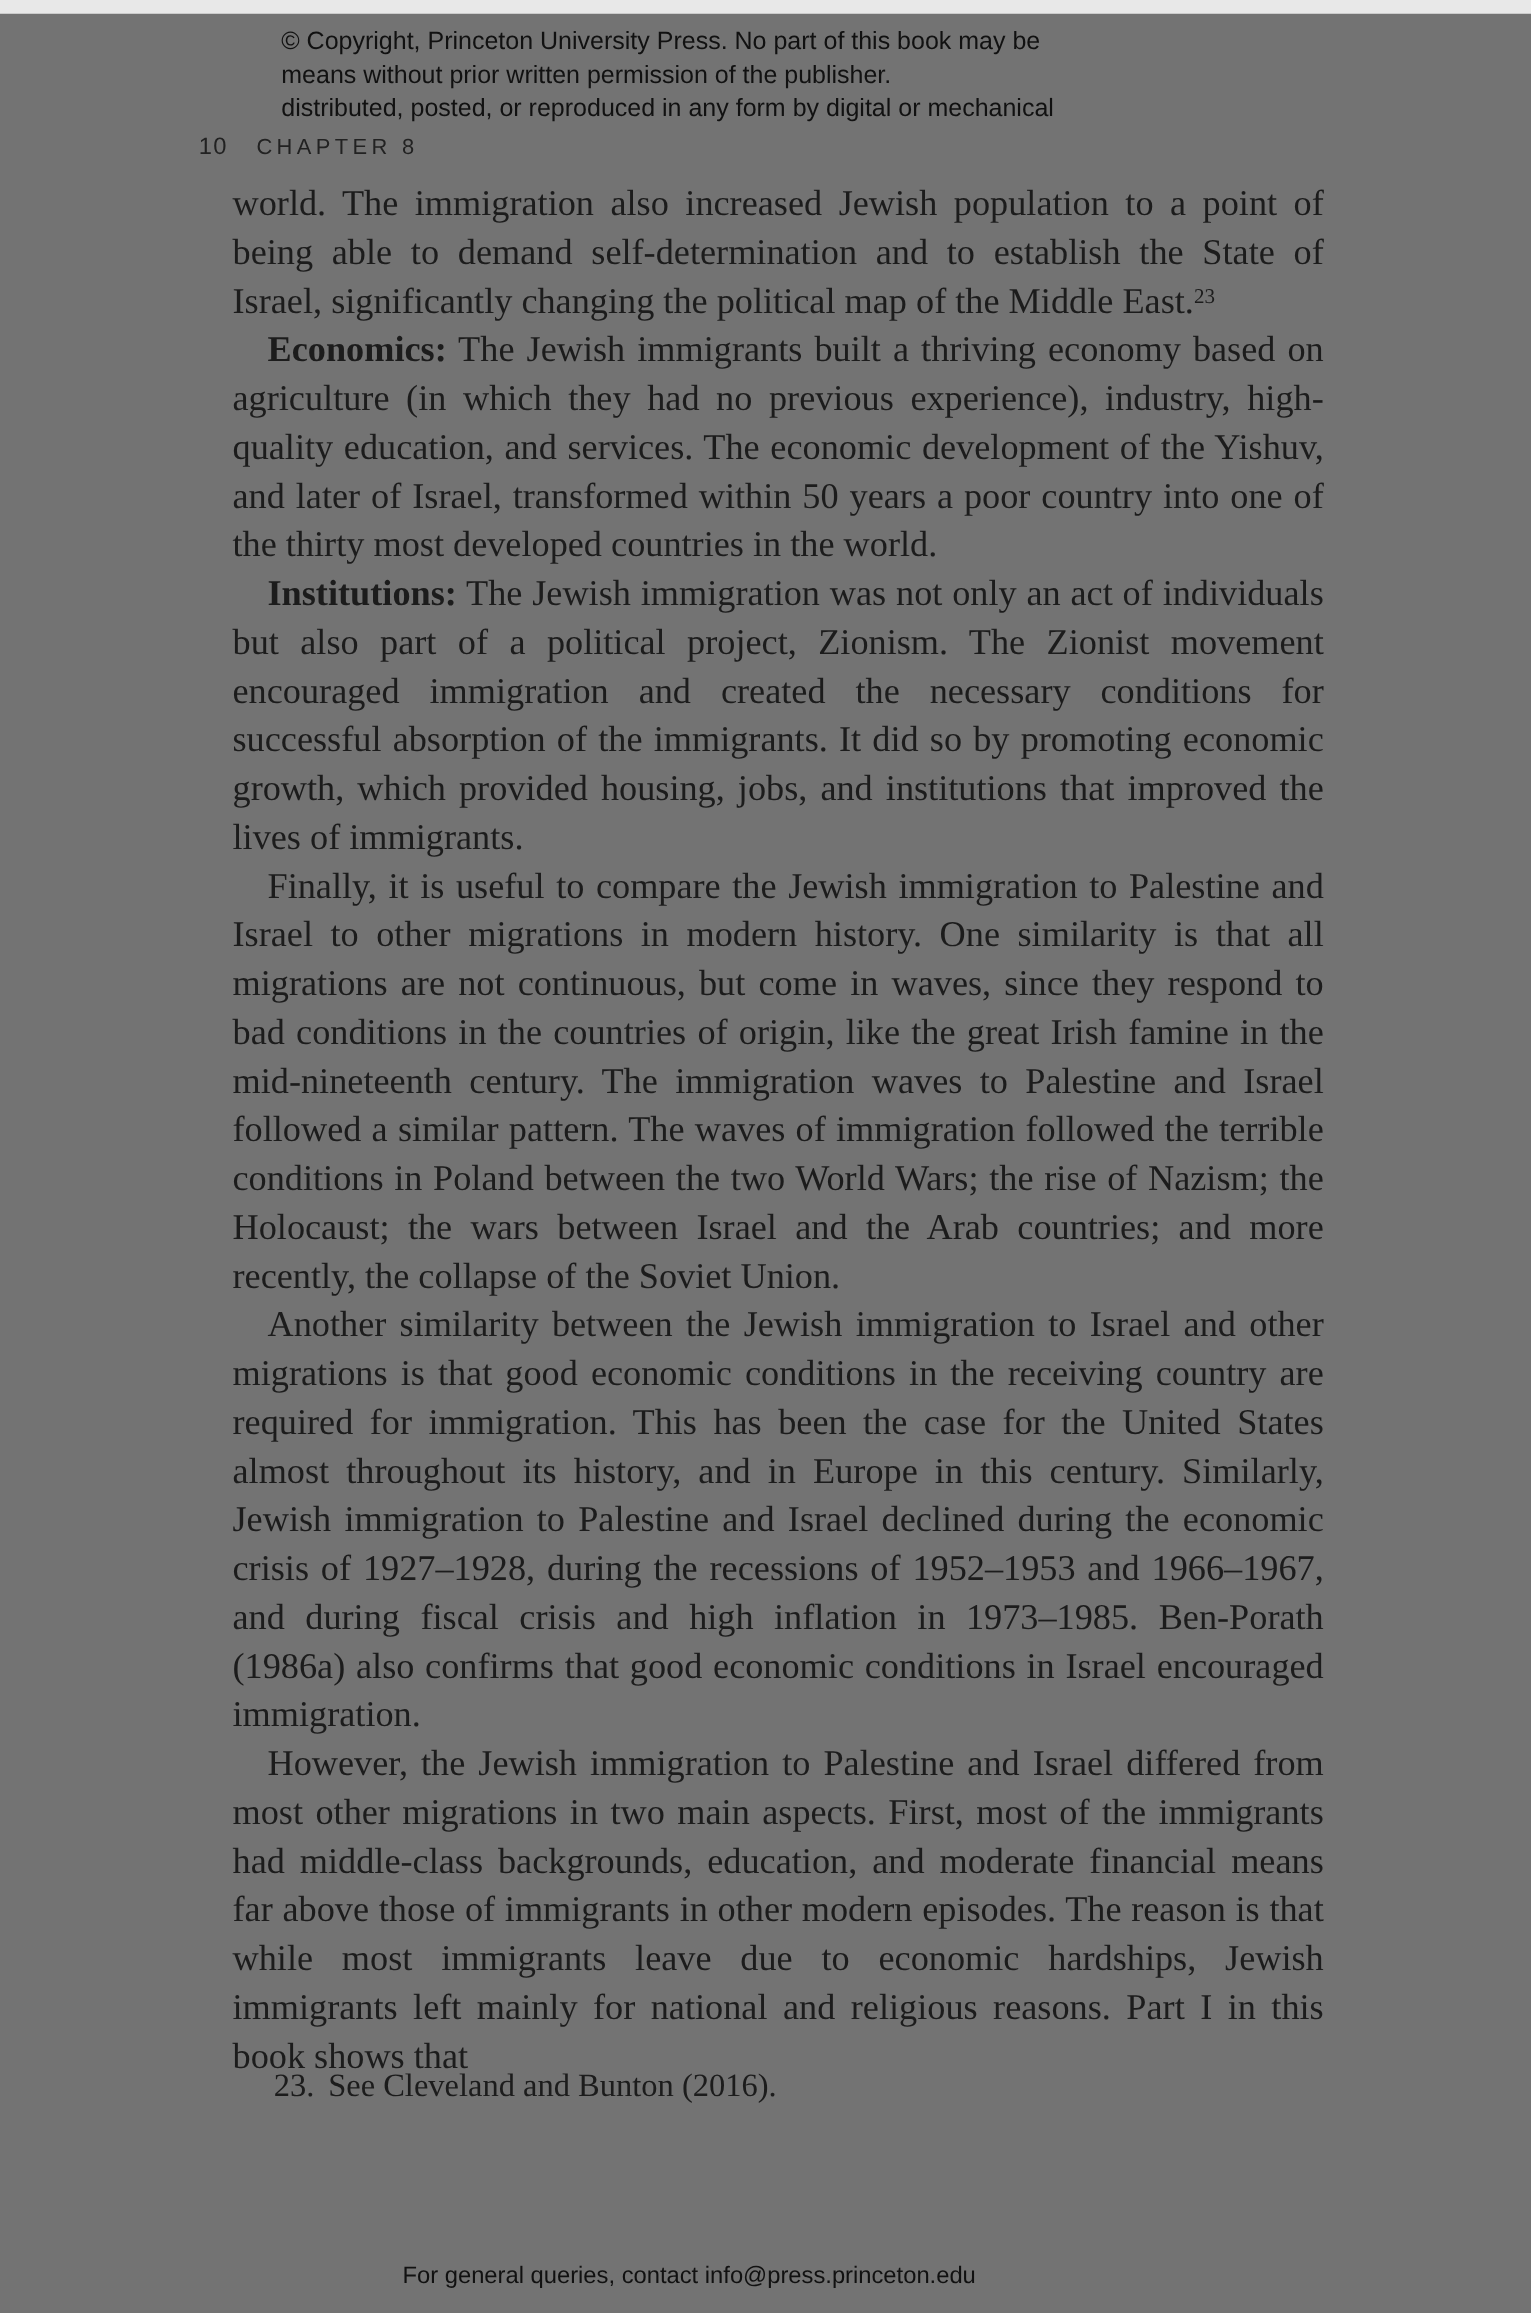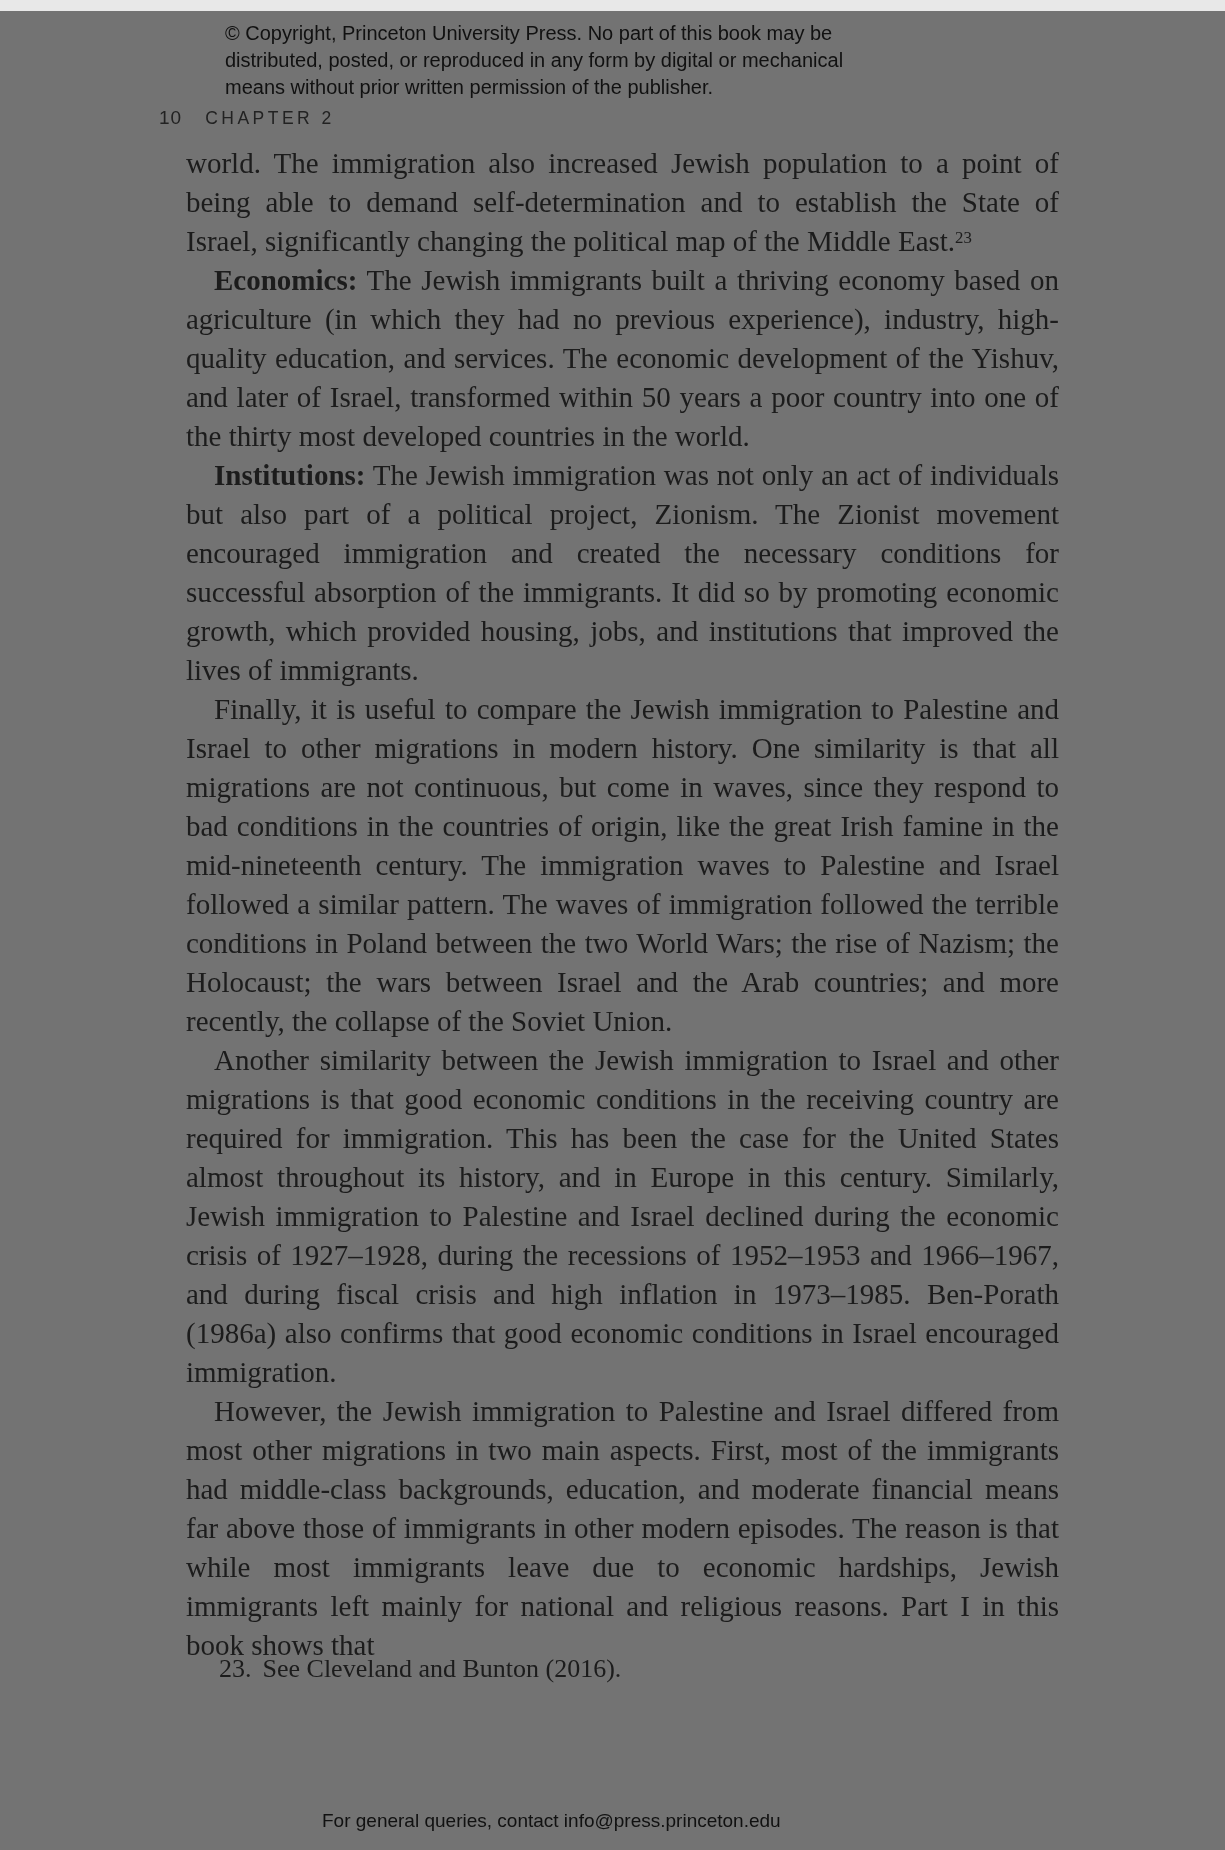--- a/index.html
+++ b/index.html
@@ -94,26 +94,26 @@
     white-space: nowrap;
   }
 </style>
 </head>
 <body>
 
 <div class="page">
 
   <div class="copyright">
     <div>© Copyright, Princeton University Press. No part of this book may be</div>
+    <div>means without prior written permission of the publisher.</div>
     <div>distributed, posted, or reproduced in any form by digital or mechanical</div>
-    <div>means without prior written permission of the publisher.</div>
   </div>
 
   <div class="running-head">
-    <span class="folio">10</span><span class="chapter">CHAPTER 2</span>
+    <span class="folio">10</span><span class="chapter">CHAPTER 8</span>
   </div>
 
   <div class="body-text">
     <p><span>world. The immigration also increased Jewish population to a point of being able to demand self-determination and to establish the State of Israel, significantly changing the political map of the Middle East.</span><sup class="fn-ref">23</sup></p>
     <p class="indent"><span class="lead-in">Economics:</span><span> The Jewish immigrants built a thriving economy based on agriculture (in which they had no previous experience), industry, high-quality education, and services. The economic development of the Yishuv, and later of Israel, transformed within 50 years a poor country into one of the thirty most developed countries in the world.</span></p>
     <p class="indent"><span class="lead-in">Institutions:</span><span> The Jewish immigration was not only an act of individuals but also part of a political project, Zionism. The Zionist movement encouraged immigration and created the necessary conditions for successful absorption of the immigrants. It did so by promoting economic growth, which provided housing, jobs, and institutions that improved the lives of immigrants.</span></p>
     <p class="indent"><span>Finally, it is useful to compare the Jewish immigration to Palestine and Israel to other migrations in modern history. One similarity is that all migrations are not continuous, but come in waves, since they respond to bad conditions in the countries of origin, like the great Irish famine in the mid-nineteenth century. The immigration waves to Palestine and Israel followed a similar pattern. The waves of immigration followed the terrible conditions in Poland between the two World Wars; the rise of Nazism; the Holocaust; the wars between Israel and the Arab countries; and more recently, the collapse of the Soviet Union.</span></p>
     <p class="indent"><span>Another similarity between the Jewish immigration to Israel and other migrations is that good economic conditions in the receiving country are required for immigration. This has been the case for the United States almost throughout its history, and in Europe in this century. Similarly, Jewish immigration to Palestine and Israel declined during the economic crisis of 1927–1928, during the recessions of 1952–1953 and 1966–1967, and during fiscal crisis and high inflation in 1973–1985. Ben-Porath (1986a) also confirms that good economic conditions in Israel encouraged immigration.</span></p>
     <p class="indent"><span>However, the Jewish immigration to Palestine and Israel differed from most other migrations in two main aspects. First, most of the immigrants had middle-class backgrounds, education, and moderate financial means far above those of immigrants in other modern episodes. The reason is that while most immigrants leave due to economic hardships, Jewish immigrants left mainly for national and religious reasons. Part I in this book shows that</span></p>
   </div>

